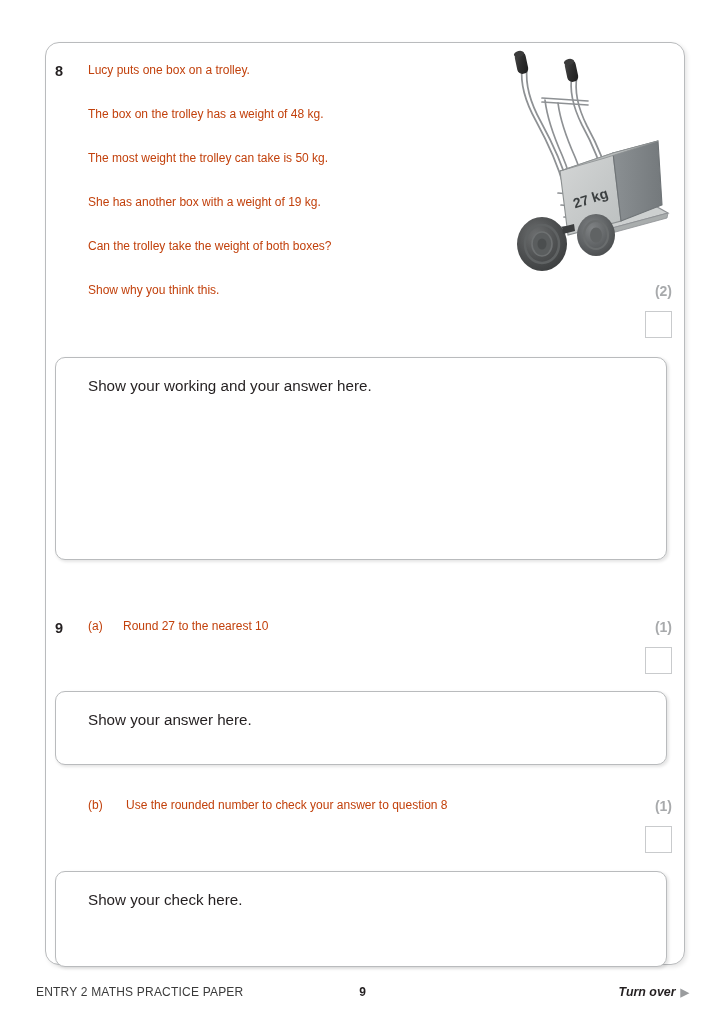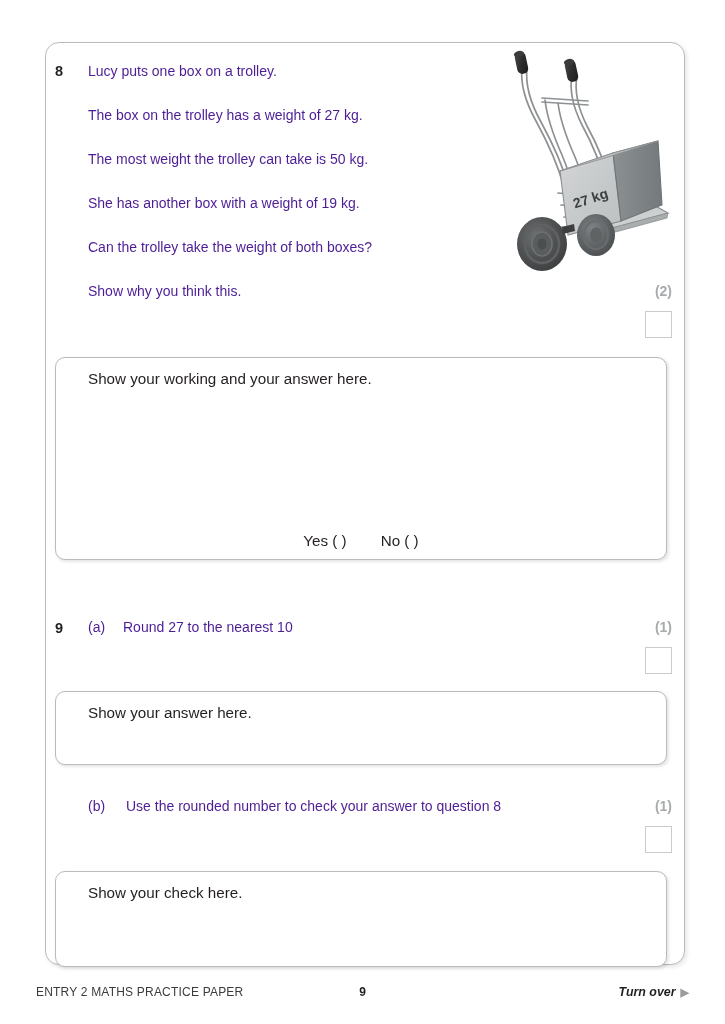--- a/index.html
+++ b/index.html
@@ -40,23 +40,23 @@
   
   .q-number {
     position: absolute;
     font-weight: bold;
     font-size: 14.5px;
     color: #231f20;
   }
 
   .q-line {
     position: absolute;
-    font-size: 14px;
+    font-size: 12px;
     line-height: 1.2;
-    color: #4c1d95;
+    color: #c2410c;
     white-space: nowrap;
   }
   .q-line.bold { font-weight: normal; }
 
   
   .marks {
     position: absolute;
     font-size: 14px;
     font-weight: bold;
     color: #a8aaac;
@@ -73,21 +73,21 @@
   .answer-box {
     position: absolute;
     border: 1.4px solid #b9bbbd;
     border-radius: 10px;
     background: #ffffff;
     box-shadow: 1.5px 1.5px 3px rgba(0,0,0,0.10);
   }
   .answer-label {
     position: absolute;
     left: 32px;
-    top: 12px;
+    top: 19px;
     font-size: 15.2px;
     color: #231f20;
     white-space: nowrap;
   }
   .tick-line {
     position: absolute;
     left: 0;
     width: 100%;
     text-align: center;
     font-size: 15.2px;
@@ -167,39 +167,38 @@
 
 <div class="page-frame">
   <div class="page-inner">
 
     <div>
 
       <div class="q-number" style="left:9px; top:20px;">8</div>
 
       <div class="q-line" style="left:42px; top:20px;">Lucy puts one box on a trolley.</div>
 
-      <div class="q-line" style="left:42px; top:64px;">The box on the trolley has a weight of 27 kg.</div>
+      <div class="q-line" style="left:42px; top:64px;">The box on the trolley has a weight of 48 kg.</div>
 
       <div class="q-line" style="left:42px; top:108px;">The most weight the trolley can take is 50 kg.</div>
 
       <div class="q-line" style="left:42px; top:152px;">She has another box with a weight of 19 kg.</div>
 
       <div class="q-line bold" style="left:42px; top:196px;">Can the trolley take the weight of both boxes?</div>
 
       <div class="q-line bold" style="left:42px; top:240px;">Show why you think this.</div>
 
       <div class="marks" style="right:12px; top:240px;">(2)</div>
 
       <div class="mark-box" style="right:12px; top:268px;"></div>
 
       <div class="answer-box" style="left:9px; top:314px; width:612px; height:203px;">
         <div class="answer-label">Show your working and your answer here.</div>
 
 
-        <div class="yesno-line" style="top:174px;"><span>Yes (    )</span><span class="gap"></span><span>No (    )</span></div>
       </div>
     </div>
 
     <div>
 
       <div class="q-number" style="left:9px; top:577px;">9</div>
 
       <div class="q-line bold" style="left:42px; top:576px;">(a)</div>
 
       <div class="q-line bold" style="left:77px; top:576px;">Round 27 to the nearest 10</div>

